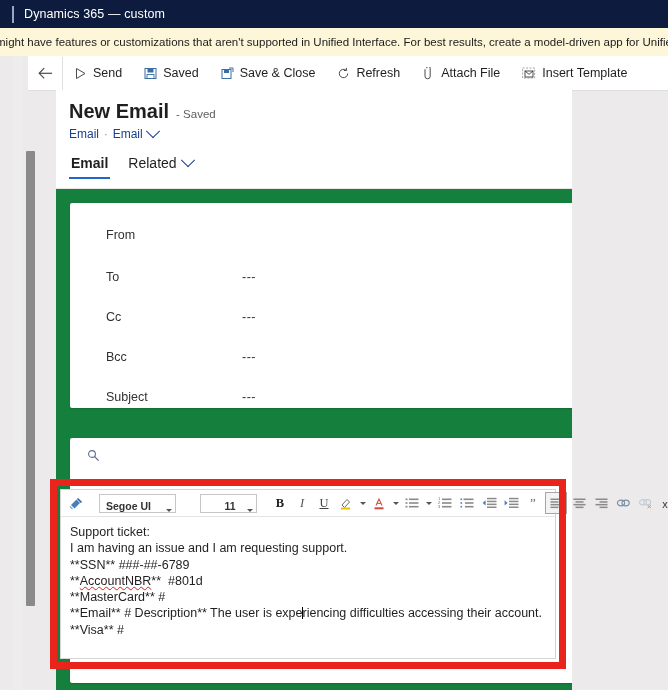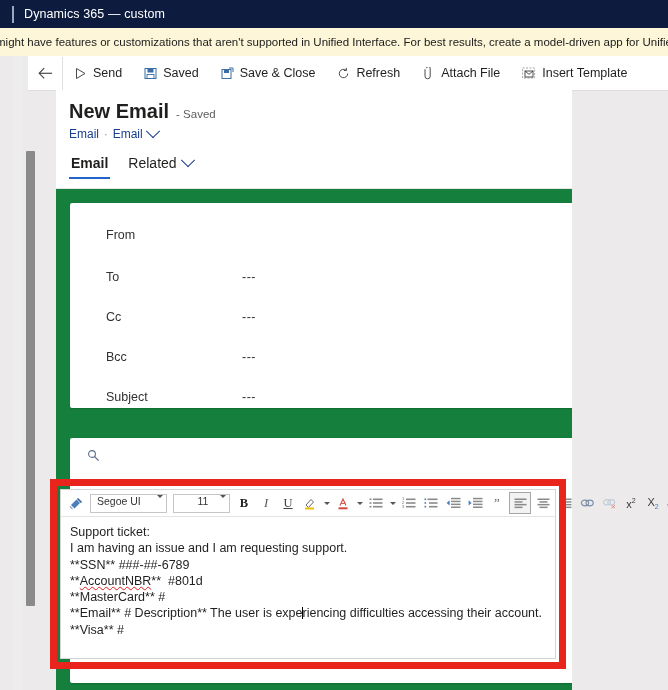--- a/index.html
+++ b/index.html
@@ -283,30 +283,31 @@
     margin: 0 1px;
     cursor: pointer;
     flex: 0 0 auto;
   }
   .tb-btn.boxed {
     border: 1px solid #a6a6a6;
     background: #f3f3f3;
   }
   .tb-combo {
     display: inline-flex;
-    align-items: flex-start;
+    align-items: flex-end;
     justify-content: space-between;
     border: 1px solid #c8c6c4;
     background: #ffffff;
     height: 17px;
     font-size: 10.5px;
     color: #333;
     padding: 0 3px 0 6px;
-    margin: 0 3px;
+    margin: 0 12px;
     flex: 0 0 auto;
+    font-weight: bold;
   }
   #combo-font { width: 66px; }
   #combo-size { width: 46px; justify-content: center; position: relative; }
   #combo-size .combo-caret { position: absolute; right: 3px; }
   .combo-caret {
     width: 0; height: 0;
     border-left: 3px solid transparent;
     border-right: 3px solid transparent;
     border-top: 3.5px solid #555;
     margin-left: 5px;

